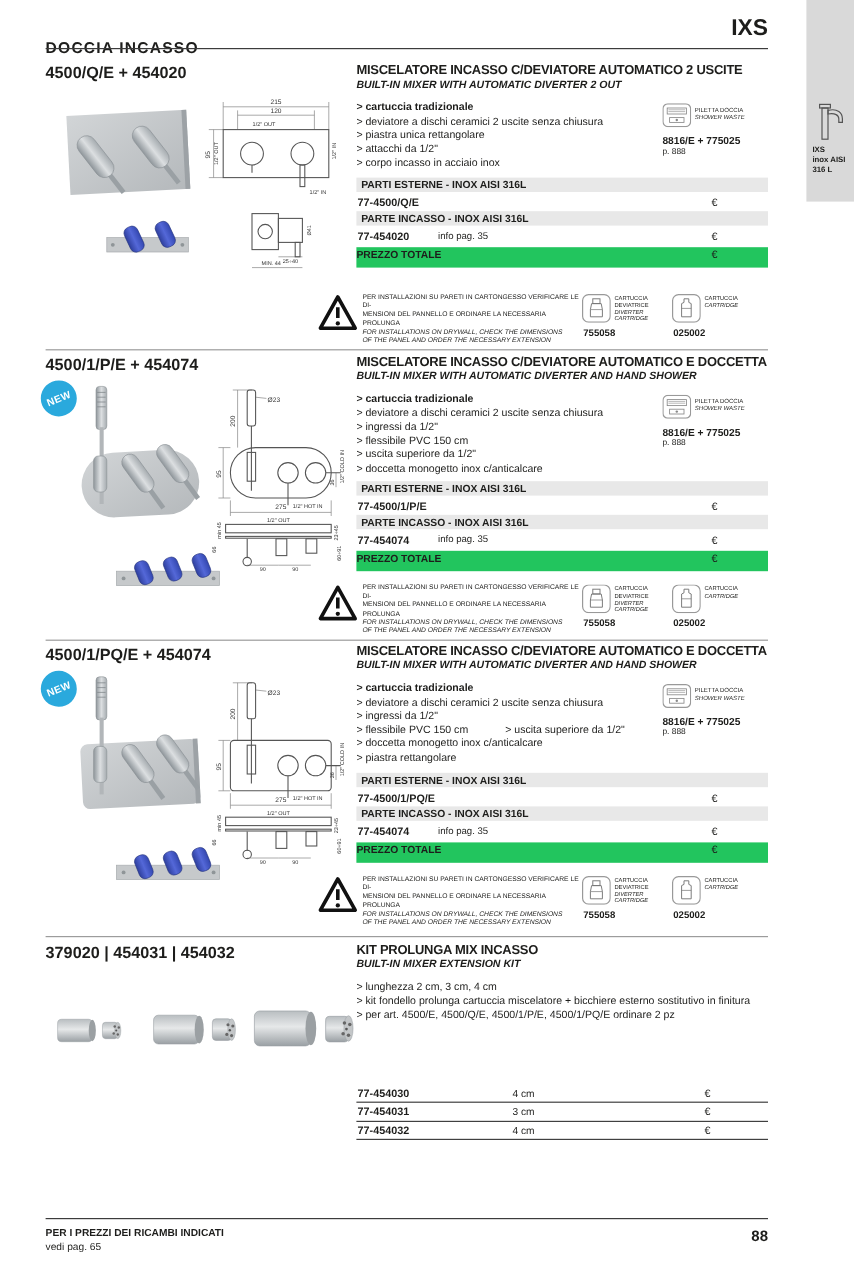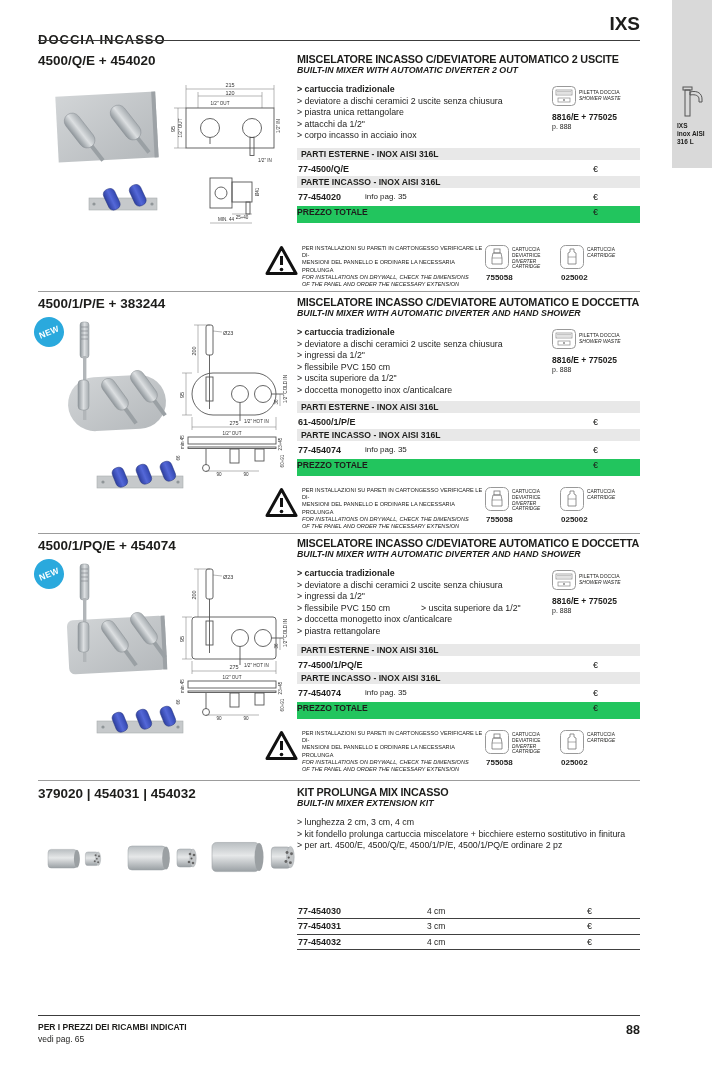--- a/index.html
+++ b/index.html
@@ -276,21 +276,21 @@
           </div>
           <div class="cart-code">025002</div>
         </div>
       </div>
     </div>
   </section>
 
   <div class="divider" style="top:291px"></div>
 
   <section class="product" style="top:293px;height:240px">
-    <div class="sec-code">4500/1/P/E + 383244</div>
+    <div class="sec-code">4500/1/P/E + 454074</div>
     <div class="badge-new">NEW</div>
 
     <div class="photo-main" style="left:8px;top:25px">
       <svg width="135" height="135" viewBox="0 0 135 135">
         <g transform="rotate(-3 71 85)">
           <rect x="22" y="58" width="98" height="54" rx="27" fill="url(#gradPlate)"></rect>
         </g>
         <rect x="34" y="4" width="9" height="36" rx="3" fill="url(#gradKnob)" stroke="#8a9094" stroke-width=".5"></rect>
         <g stroke="#7c8286" stroke-width=".6">
           <line x1="35" y1="9" x2="42" y2="9"></line>
@@ -403,21 +403,21 @@
               <div class="en">SHOWER WASTE</div>
             </div>
           </div>
           <div class="piletta-code">8816/E + 775025</div>
           <div class="piletta-page">p. 888</div>
         </div>
       </div>
       <div class="ptable">
         <div class="t-head">PARTI ESTERNE - INOX AISI 316L</div>
         <div class="t-row">
-          <span class="t-code">61-4500/1/P/E</span>
+          <span class="t-code">77-4500/1/P/E</span>
           <span class="t-eur">€</span>
         </div>
         <div class="t-head">PARTE INCASSO - INOX AISI 316L</div>
         <div class="t-row">
           <span class="t-code">77-454074</span>
           <span class="t-note">info pag. 35</span>
           <span class="t-eur">€</span>
         </div>
         <div class="t-total">
           <span>PREZZO TOTALE</span>

